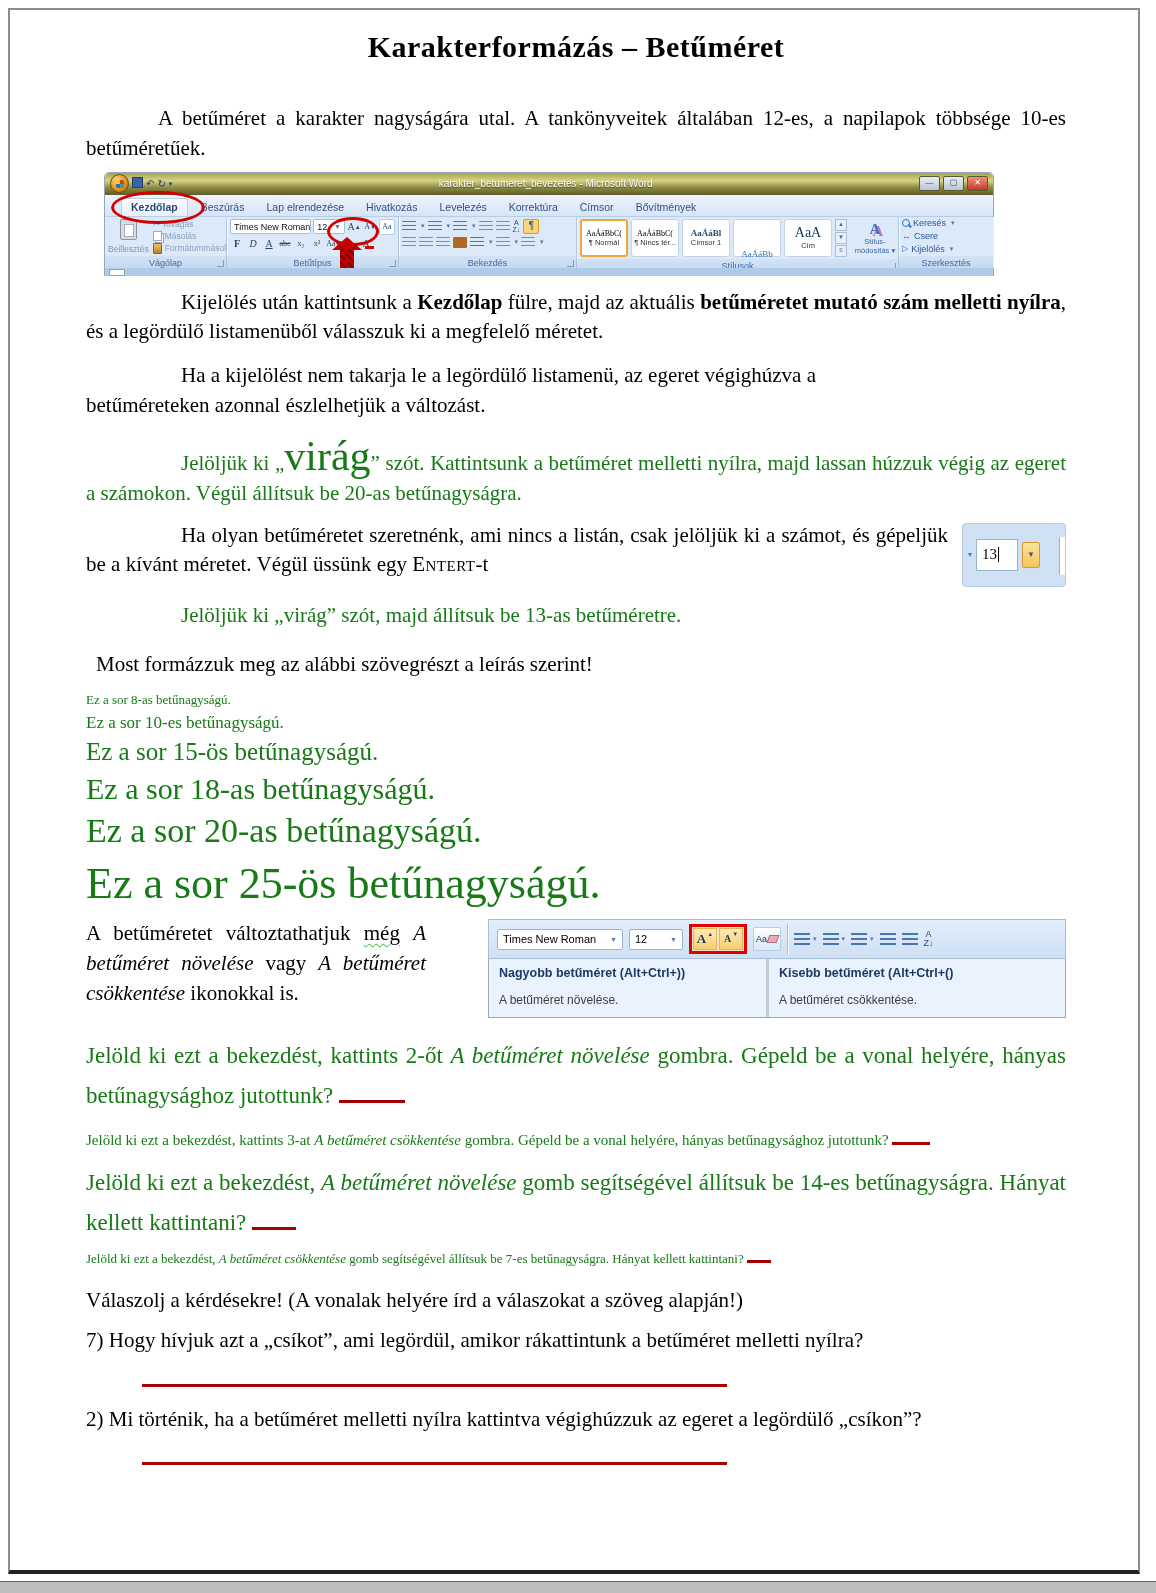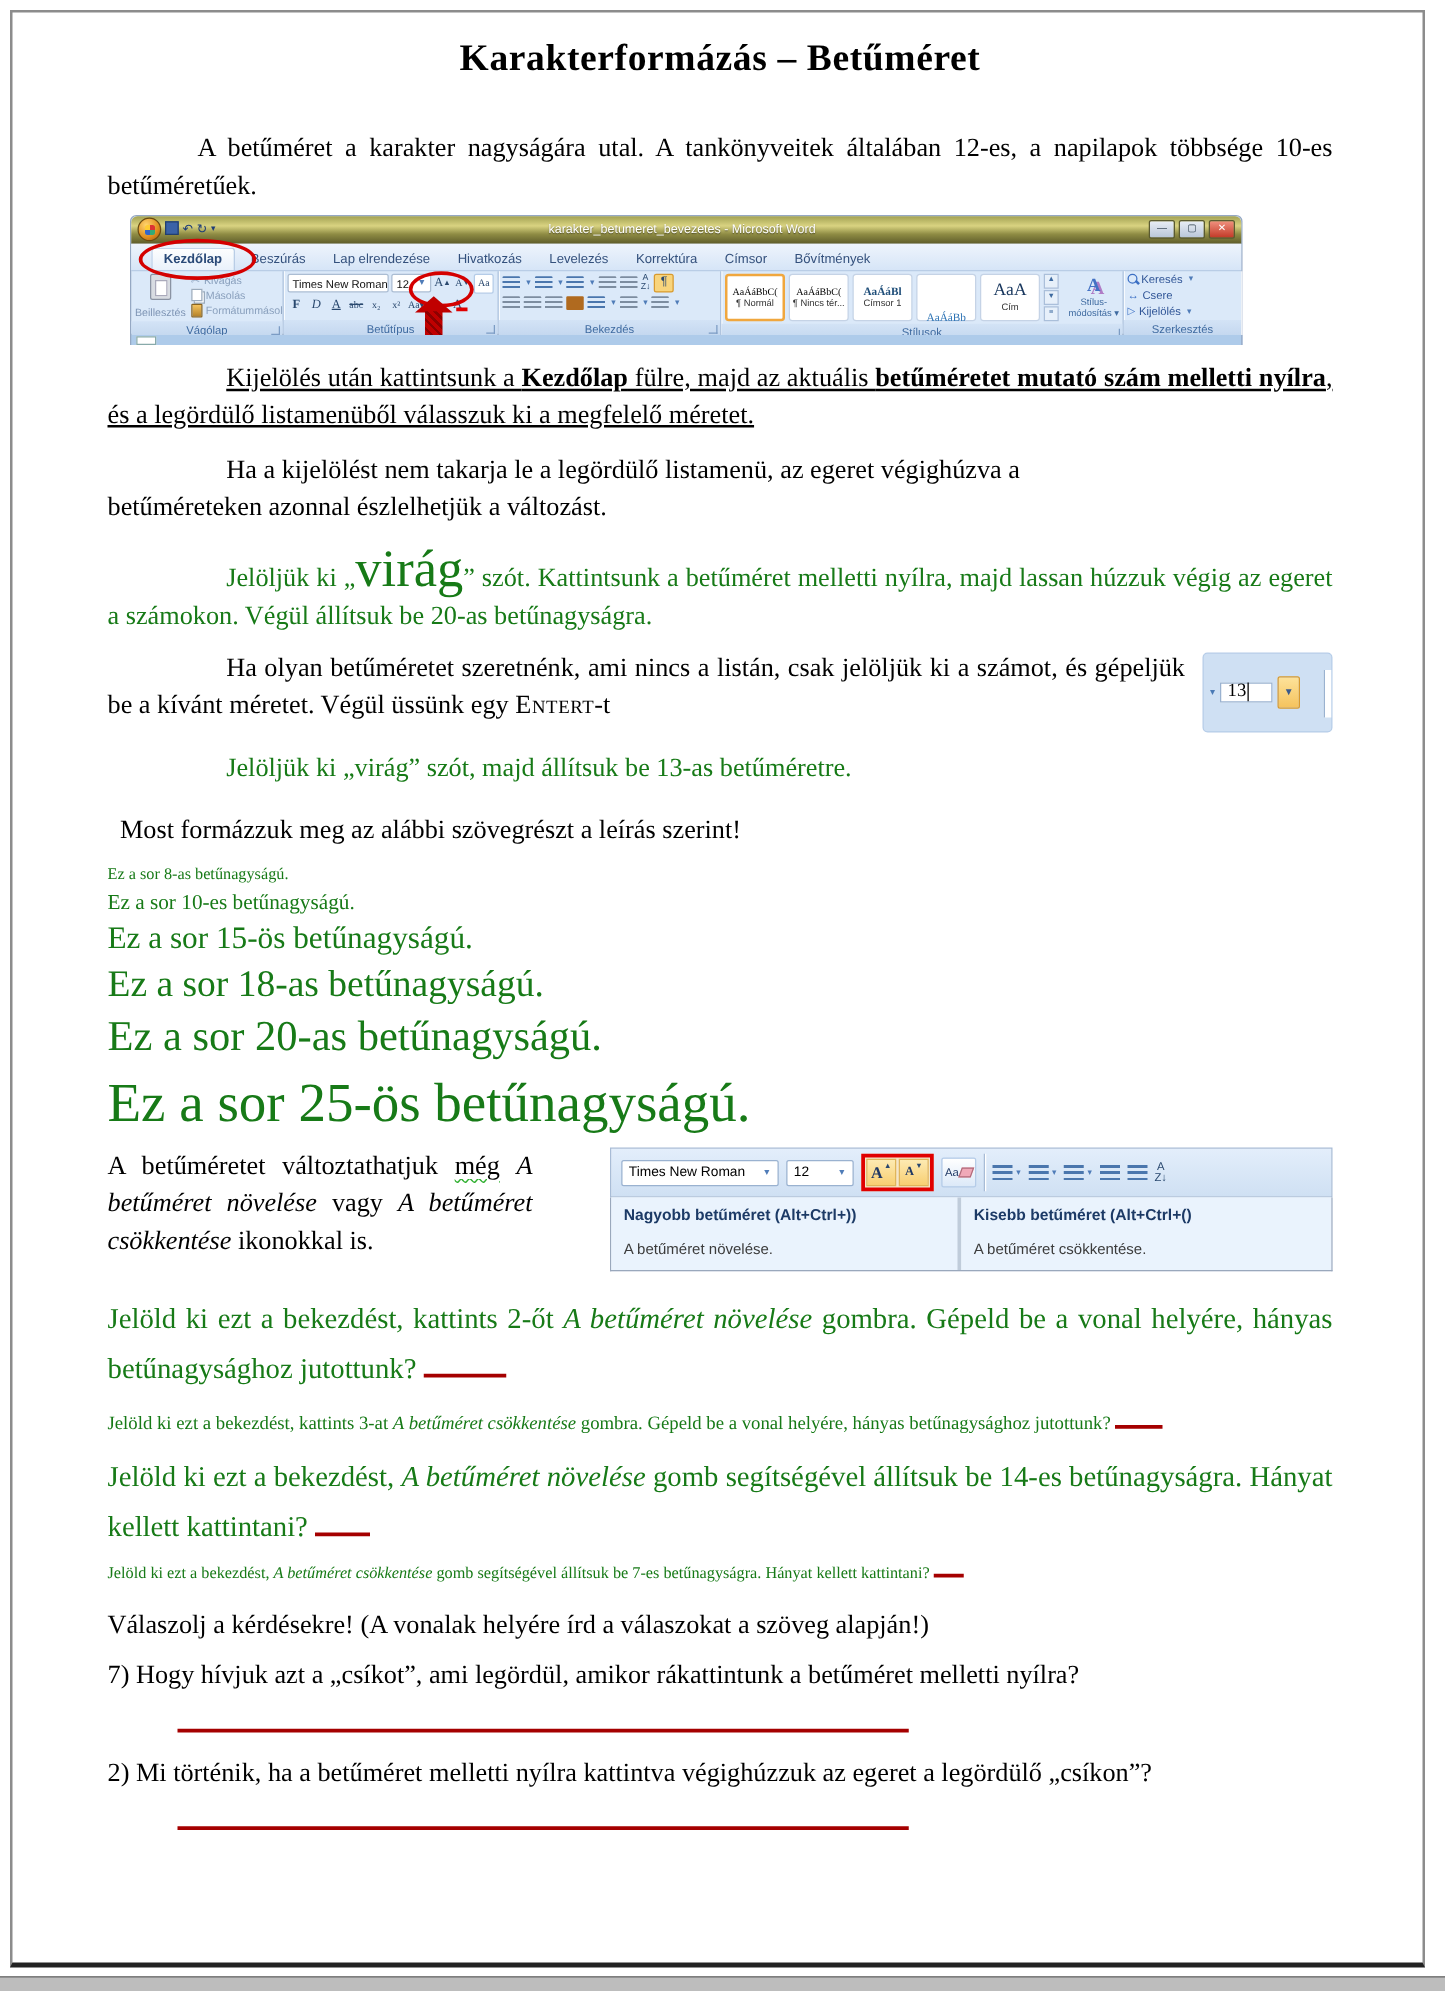--- a/index.html
+++ b/index.html
@@ -106,21 +106,21 @@
                    background:repeating-linear-gradient(45deg,#c00000 0 3px,#8c0000 3px 5px);}
   .docstrip{margin-left:18px;width:890px;height:8px;background:#aecbea;border-left:1px solid #95a8c3;border-right:1px solid #95a8c3;
             box-sizing:border-box;position:relative;}
   .docstrip i{position:absolute;left:4px;top:1px;width:14px;height:5px;background:#fff;border:1px solid #8aa;}
 
   
   .minishot{float:right;width:104px;height:64px;margin:2px 0 4px 14px;background:#cfe0f3;border:1px solid #b5cce8;border-radius:4px;
             display:flex;align-items:center;gap:4px;padding:0 5px;box-sizing:border-box;position:relative;
             font-family:"Liberation Sans",sans-serif;}
   .minishot .sm-arr{font-size:8px;color:#4a7ab5;}
-  .numbox{width:42px;height:16px;background:#fff;border:1px solid #9ab2d0;display:flex;align-items:center;padding-left:5px;
+  .numbox{width:42px;height:32px;background:#fff;border:1px solid #9ab2d0;display:flex;align-items:center;padding-left:5px;
           font-size:15px;font-family:"Liberation Serif",serif;box-sizing:border-box;}
   .caret{display:inline-block;width:1px;height:15px;background:#000;margin-left:1px;}
   .dropbtn{width:18px;height:26px;background:linear-gradient(180deg,#fde29a,#f5c35d);border:1px solid #d89a2e;border-radius:2px;
            display:flex;align-items:center;justify-content:center;font-size:8px;color:#3a5a8c;box-sizing:border-box;}
   .minishot .edgebox{position:absolute;right:0;top:13px;width:5px;height:38px;background:#fff;border-left:1px solid #9ab2d0;}
 
   
   .sidewrap{margin-top:10px;}
   .sidepara{width:340px;}
   .shot2{float:right;width:578px;margin-left:14px;font-family:"Liberation Sans",sans-serif;}
@@ -342,21 +342,21 @@
     </div>
 
     <span class="oval-size"></span>
     <span class="red-arrow-head"></span>
     <span class="red-arrow-shaft"></span>
   </div>
   <div class="docstrip">
         <i></i>
       </div>
 
-  <p class="bodytxt just ind95" style="margin-top:12px;text-decoration:underline;"><span>Kijelölés után kattintsunk a </span><span class="bld">Kezdőlap</span><span> fülre, majd az aktuális </span><span class="bld">betűméretet mutató szám melletti nyílra</span><span>, és a legördülő listamenüből válasszuk ki a megfelelő méretet.</span></p>
+  <p class="bodytxt just ind95" style="margin-top:12px;"><span>Kijelölés után kattintsunk a </span><span class="bld">Kezdőlap</span><span> fülre, majd az aktuális </span><span class="bld">betűméretet mutató szám melletti nyílra</span><span>, és a legördülő listamenüből válasszuk ki a megfelelő méretet.</span></p>
 
   <p class="bodytxt ind95" style="margin-top:14px;max-width:830px;">Ha a kijelölést nem takarja le a legördülő listamenü, az egeret végighúzva a betűméreteken azonnal észlelhetjük a változást.</p>
 
   <p class="bodytxt just green ind95" style="margin-top:14px;"><span>Jelöljük ki „</span><span class="big-virag">virág</span><span>” szót. Kattintsunk a betűméret melletti nyílra, majd lassan húzzuk végig az egeret a számokon. Végül állítsuk be 20-as betűnagyságra.</span></p>
 
   <div style="margin-top:12px;">
     <div class="minishot">
       <span class="sm-arr">▾</span>
       <span class="numbox">
             <span>13</span>

